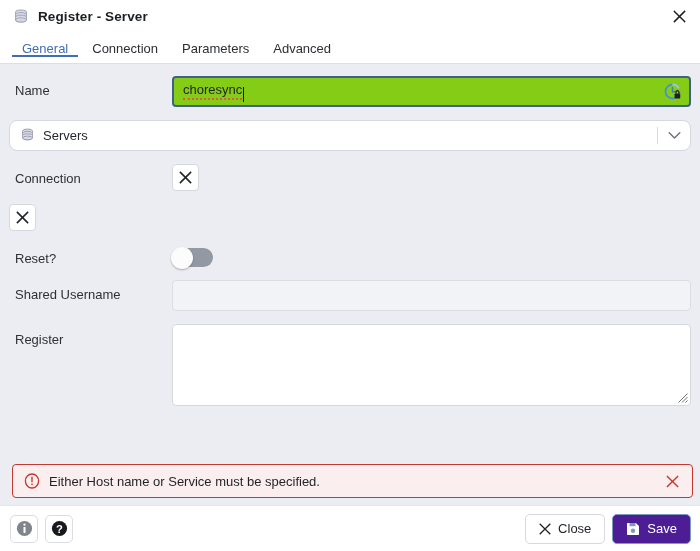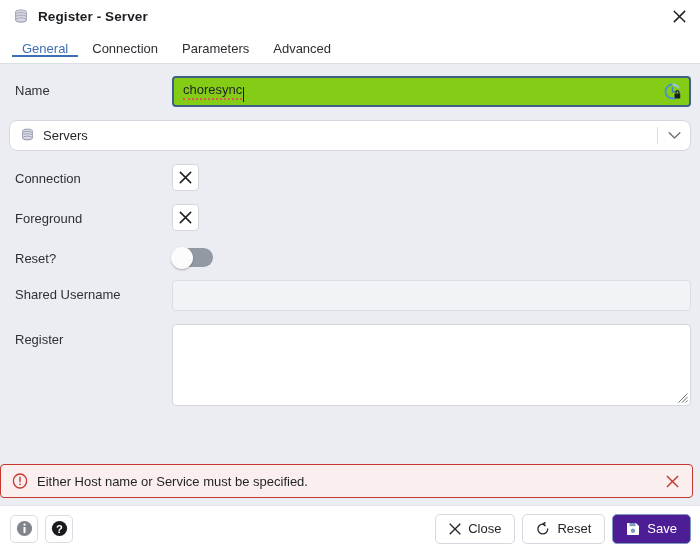--- a/index.html
+++ b/index.html
@@ -269,21 +269,21 @@
     position: absolute;
     right: 2px;
     bottom: 2px;
     width: 10px;
     height: 10px;
     cursor: nwse-resize;
   }
 
   
   .error-banner {
-    margin: 3px 7px 7px 0;
+    margin: 3px 7px 7px 12px;
     height: 34px;
     min-height: 34px;
     border: 1px solid #c4382f;
     border-radius: 4px;
     background: #fbeeee;
     display: flex;
     align-items: center;
     padding: 0 10px 0 11px;
     box-sizing: border-box;
   }
@@ -440,21 +440,20 @@
       <div class="row-control">
         <div class="color-btn">
           <svg width="13" height="13" viewBox="0 0 13 13">
             <path d="M1.4 1.4 L11.6 11.6 M11.6 1.4 L1.4 11.6" stroke="#1f2326" stroke-width="1.5" stroke-linecap="square"></path>
           </svg>
         </div>
       </div>
     </div>
 
     <div class="row">
-      <div class="row-label">Foreground</div>
       <div class="row-control">
         <div class="color-btn">
           <svg width="13" height="13" viewBox="0 0 13 13">
             <path d="M1.4 1.4 L11.6 11.6 M11.6 1.4 L1.4 11.6" stroke="#1f2326" stroke-width="1.5" stroke-linecap="square"></path>
           </svg>
         </div>
       </div>
     </div>
 
 
@@ -520,29 +519,20 @@
 
     <div class="btn">
       <span class="btn-ico">
         <svg width="12" height="12" viewBox="0 0 12 12">
           <path d="M1.2 1.2 L10.8 10.8 M10.8 1.2 L1.2 10.8" stroke="#22262a" stroke-width="1.35" stroke-linecap="square"></path>
         </svg>
       </span>
       <span>Close</span>
     </div>
 
-    <div class="btn">
-      <span class="btn-ico">
-        <svg width="14" height="14" viewBox="0 0 14 14">
-          <path d="M11.7 7 A4.9 4.9 0 1 1 6.8 2.1 L9 2.1" fill="none" stroke="#22262a" stroke-width="1.3" stroke-linecap="round"></path>
-          <path d="M6.9 2.1 L9.0 0.5 M6.9 2.1 L9.0 3.8" fill="none" stroke="#22262a" stroke-width="1.3" stroke-linecap="round" stroke-linejoin="round"></path>
-        </svg>
-      </span>
-      <span>Reset</span>
-    </div>
 
     <div class="btn primary-disabled">
       <span class="btn-ico">
         <svg width="14" height="14" viewBox="0 0 14 14">
           <path d="M1 1.6 a0.7 0.7 0 0 1 0.7-0.7 H9.9 L13 4.0 V12.3 a0.7 0.7 0 0 1 -0.7 0.7 H1.7 a0.7 0.7 0 0 1 -0.7 -0.7 Z" fill="#ffffff"></path>
           <rect x="3.5" y="1.0" width="6" height="3.2" fill="#7f9bbd"></rect>
           <circle cx="7" cy="8.8" r="2.2" fill="#7f9bbd"></circle>
         </svg>
       </span>
       <span>Save</span>

